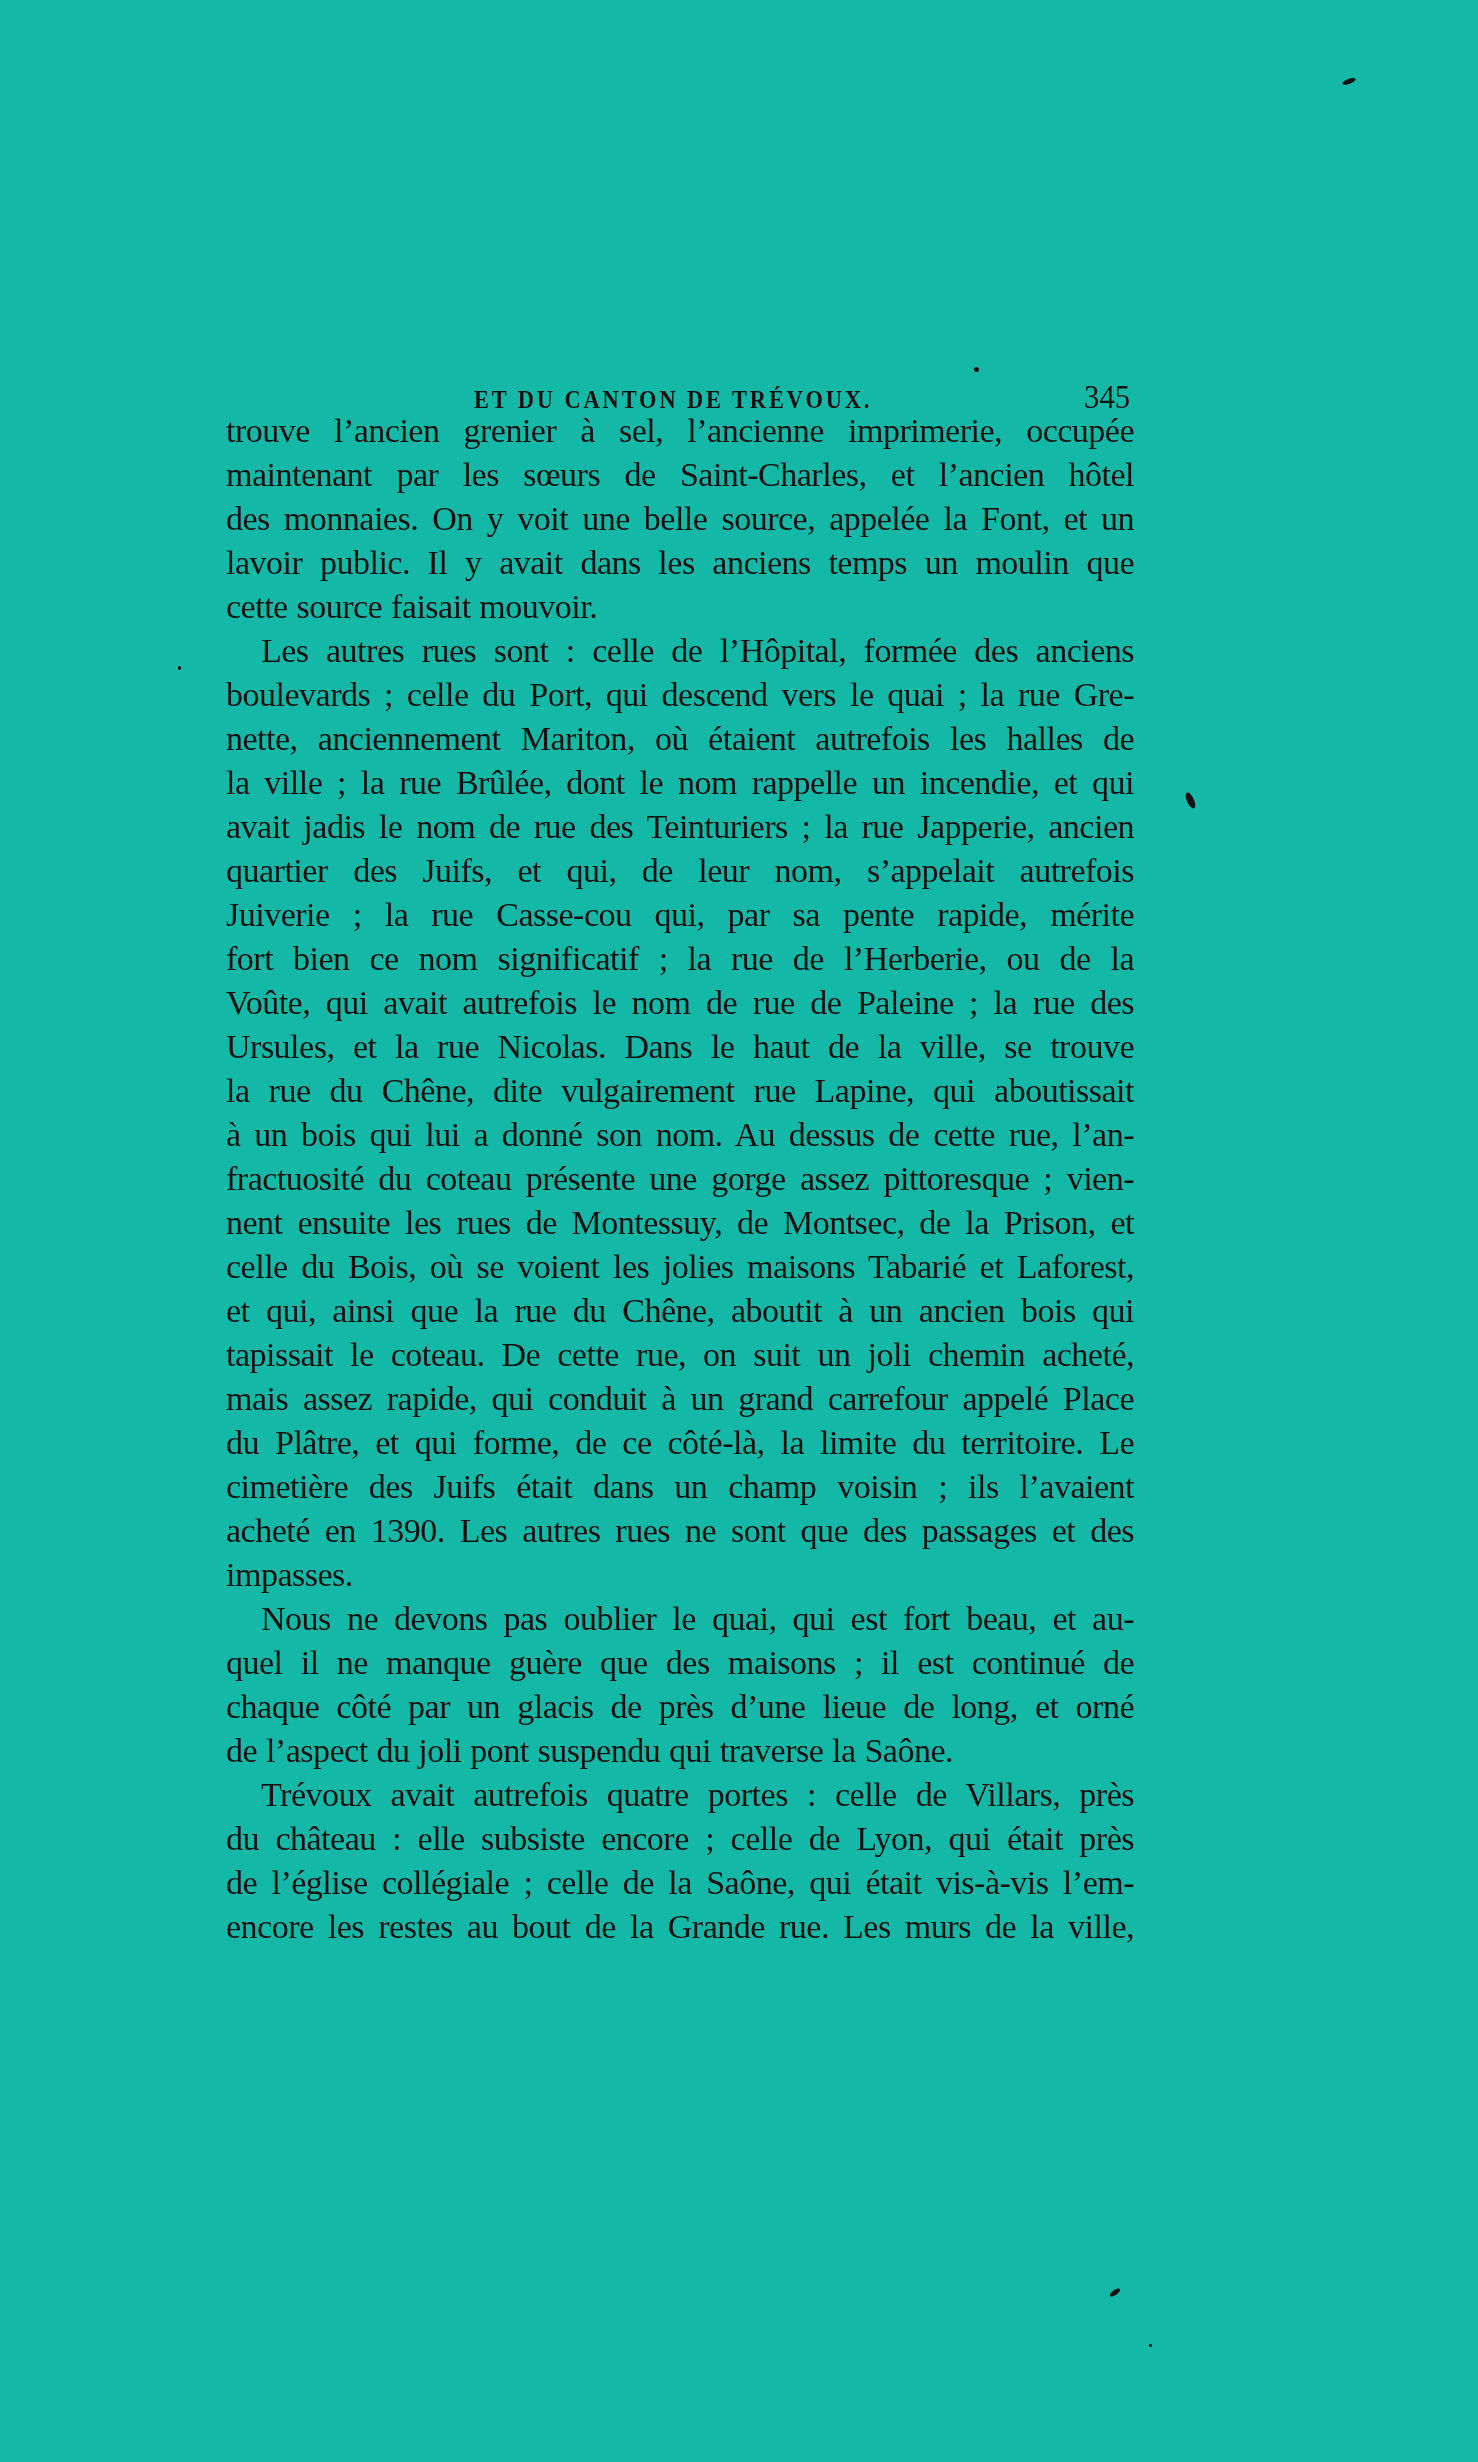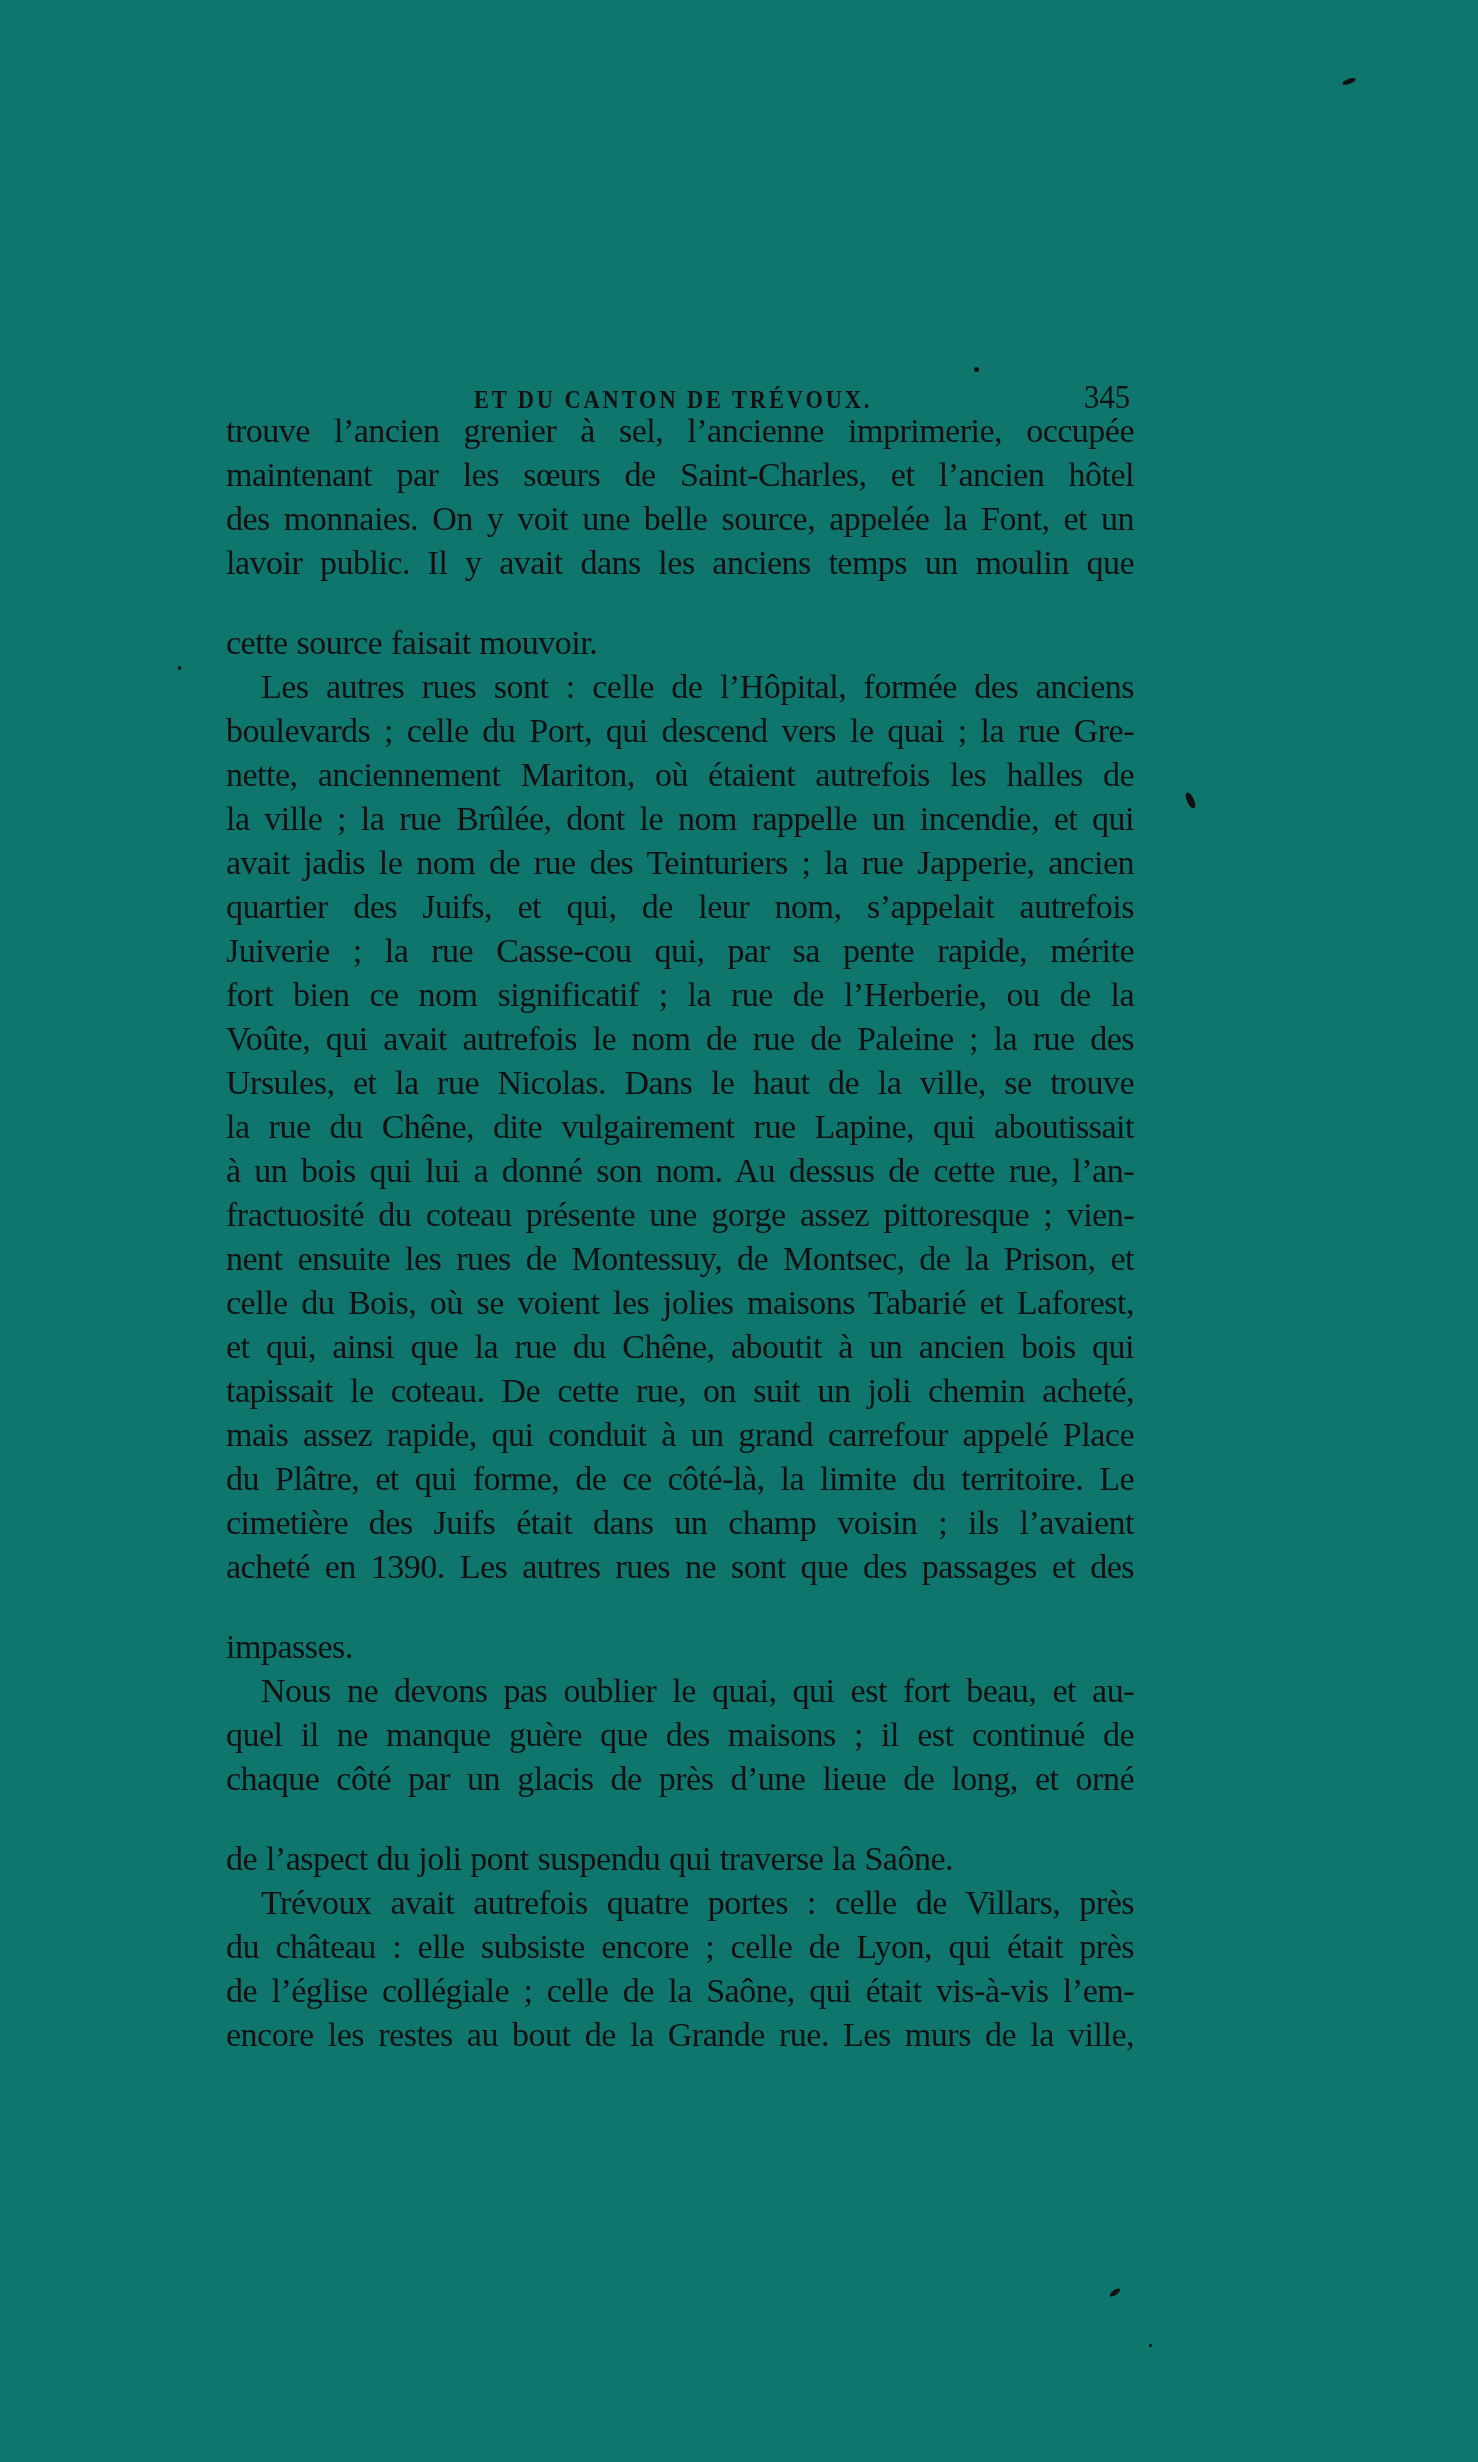--- a/index.html
+++ b/index.html
@@ -13,21 +13,21 @@
     position: relative;
     overflow: hidden;
     font-family: "Liberation Serif", "DejaVu Serif", serif;
     color: #111111;
   }
   .page {
     position: absolute;
     left: 0; top: 0;
     width: 1478px;
     height: 2462px;
-    background: #0f766e;
+    background: #14b8a6;
   }
   .running-head {
     position: absolute;
     left: 226px;
     top: 381px;
     width: 906px;
     height: 37px;
   }
   .running-title {
     position: absolute;
@@ -63,21 +63,20 @@
     line-height: 44px;
     font-size: 34px;
     white-space: nowrap;
     text-align: justify;
     text-align-last: justify;
     letter-spacing: -0.5px;
     word-spacing: 0.8px;
   }
   .line.last {
     text-align-last: left;
-    margin-top: 36px;
   }
   .line.indent {
     padding-left: 35px;
   }
   .mark {
     position: absolute;
     background: #111;
     border-radius: 50%;
   }
 </style>

